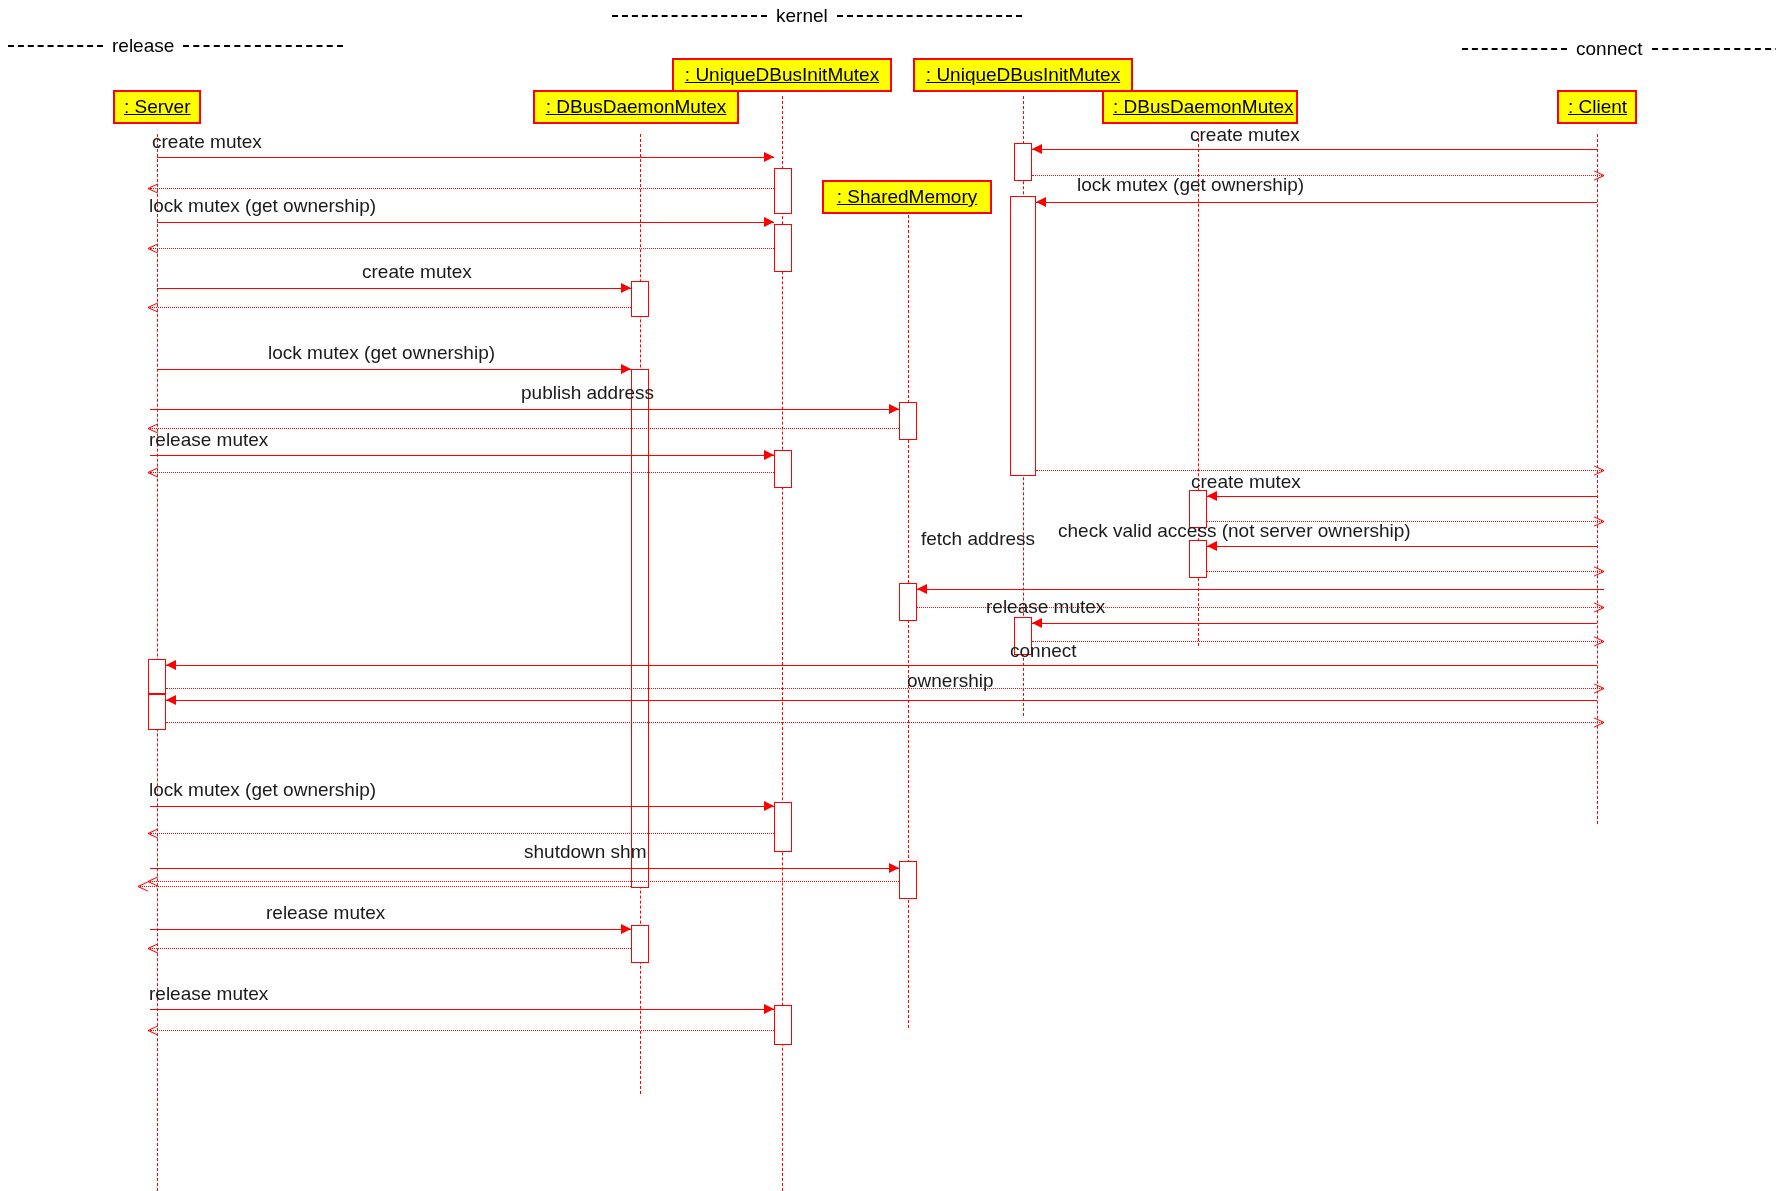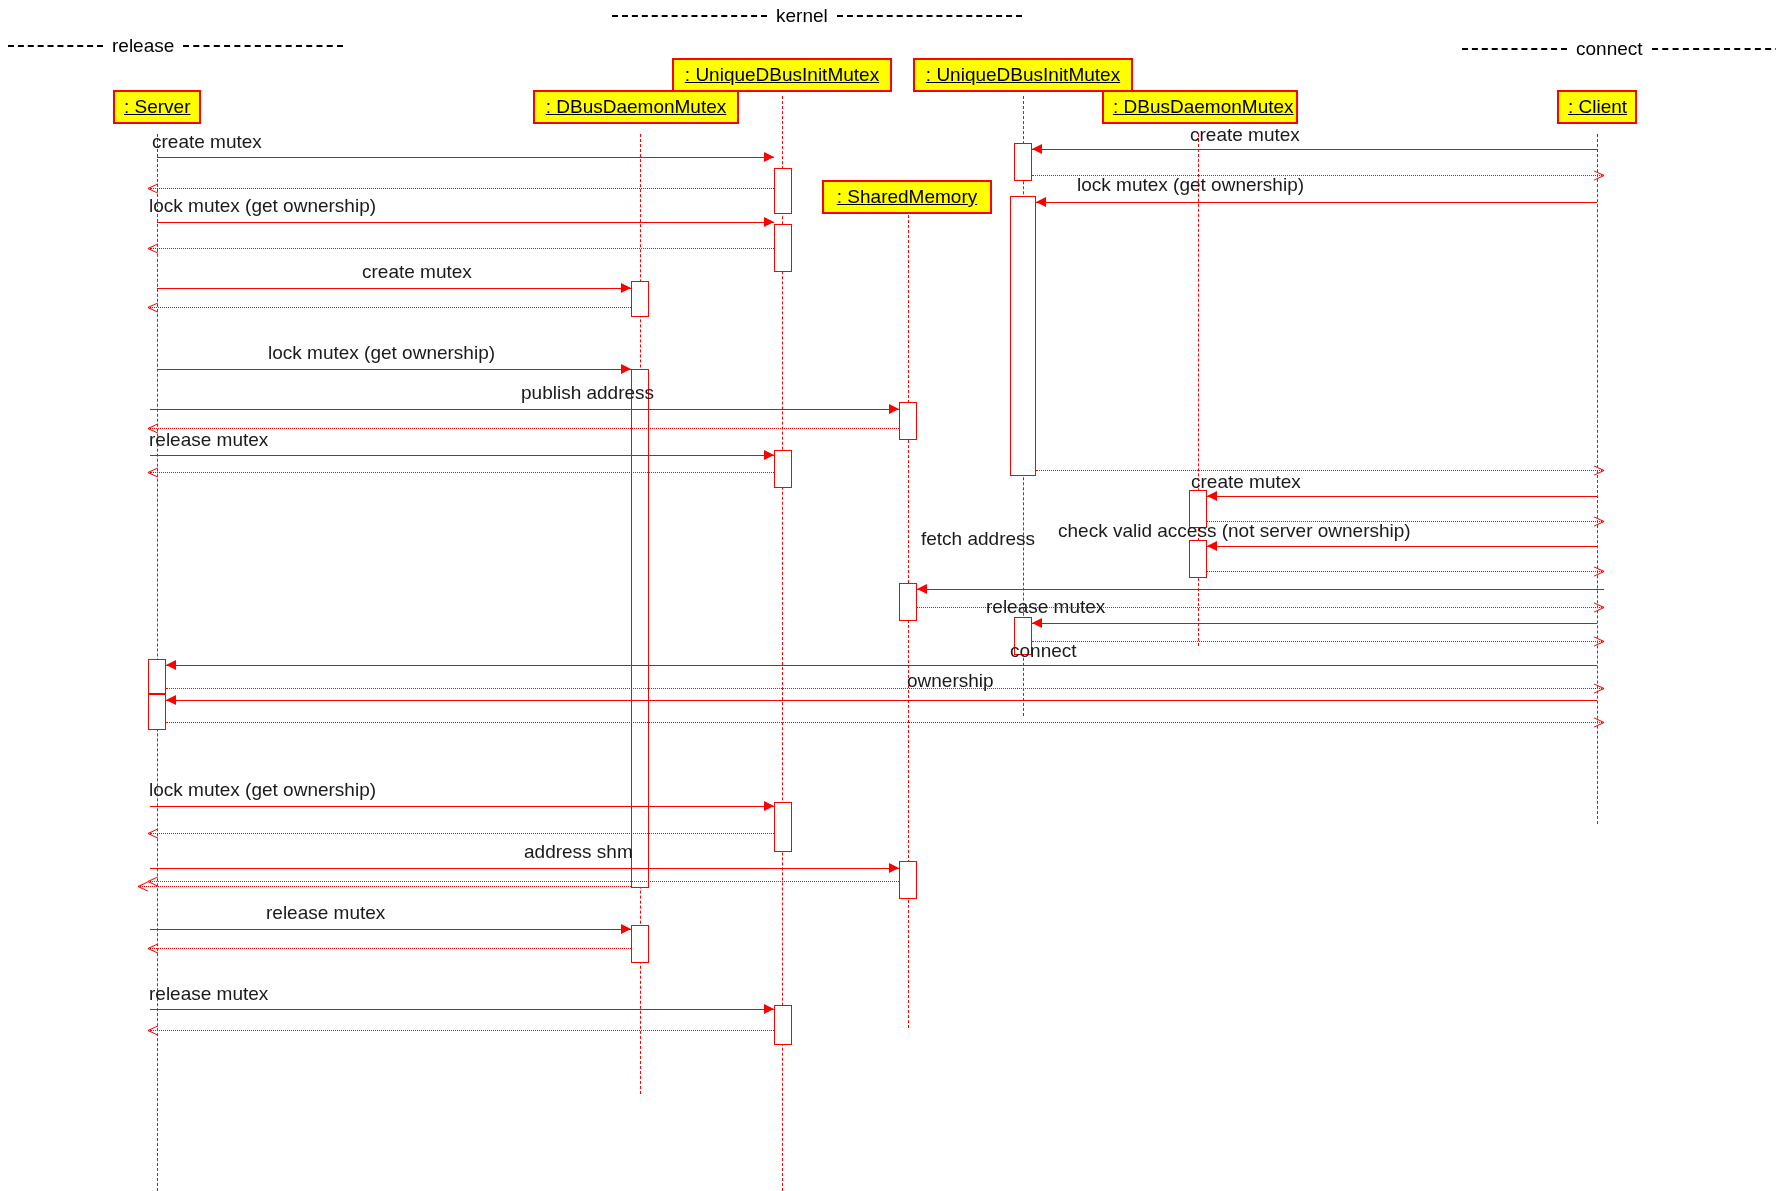--- a/index.html
+++ b/index.html
@@ -277,21 +277,21 @@
   <div class="arrow solid-l" style="left:166px; top:695px;"></div>
   <div class="msg ret" style="left:166px; top:722px; width:1438px;"></div>
   <div class="arrow open-r" style="left:1593px; top:722px;"></div>
 
   <div class="msg-label" style="left:149px; top:780px;">lock mutex (get ownership)</div>
   <div class="msg" style="left:150px; top:806px; width:624px;"></div>
   <div class="arrow solid-r" style="left:764px; top:801px;"></div>
   <div class="msg ret" style="left:150px; top:833px; width:624px;"></div>
   <div class="arrow open-l" style="left:148px; top:833px;"></div>
 
-  <div class="msg-label" style="left:524px; top:842px;">address shm</div>
+  <div class="msg-label" style="left:524px; top:842px;">shutdown shm</div>
   <div class="msg" style="left:150px; top:868px; width:749px;"></div>
   <div class="arrow solid-r" style="left:889px; top:863px;"></div>
   <div class="msg ret" style="left:150px; top:881px; width:749px;"></div>
   <div class="arrow open-l" style="left:148px; top:881px;"></div>
   <div class="msg ret" style="left:140px; top:886px; width:491px;"></div>
   <div class="arrow open-l" style="left:138px; top:886px;"></div>
 
   <div class="msg-label" style="left:266px; top:903px;">release mutex</div>
   <div class="msg" style="left:150px; top:929px; width:481px;"></div>
   <div class="arrow solid-r" style="left:621px; top:924px;"></div>

